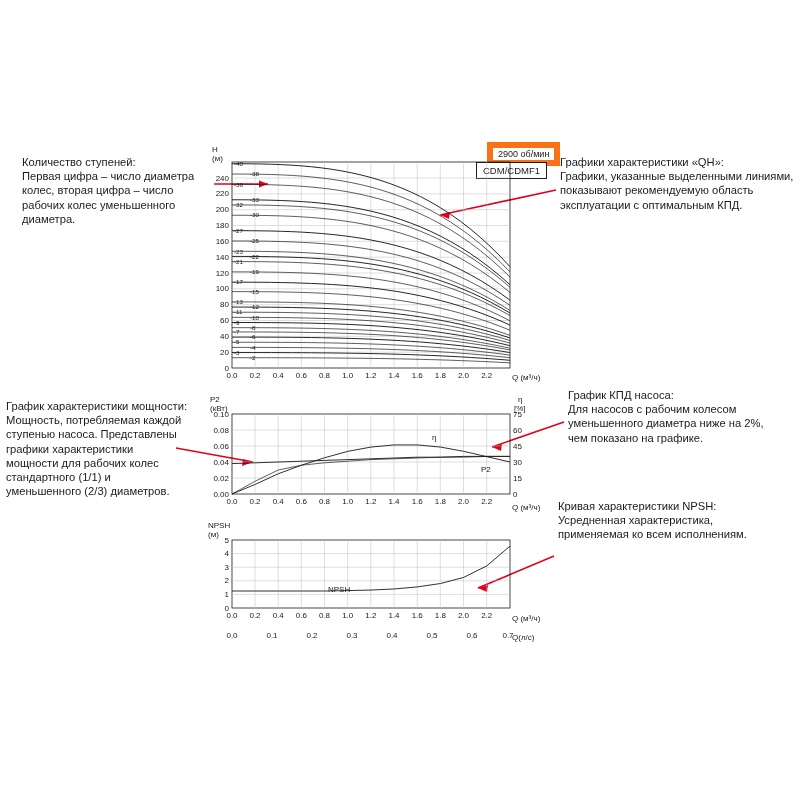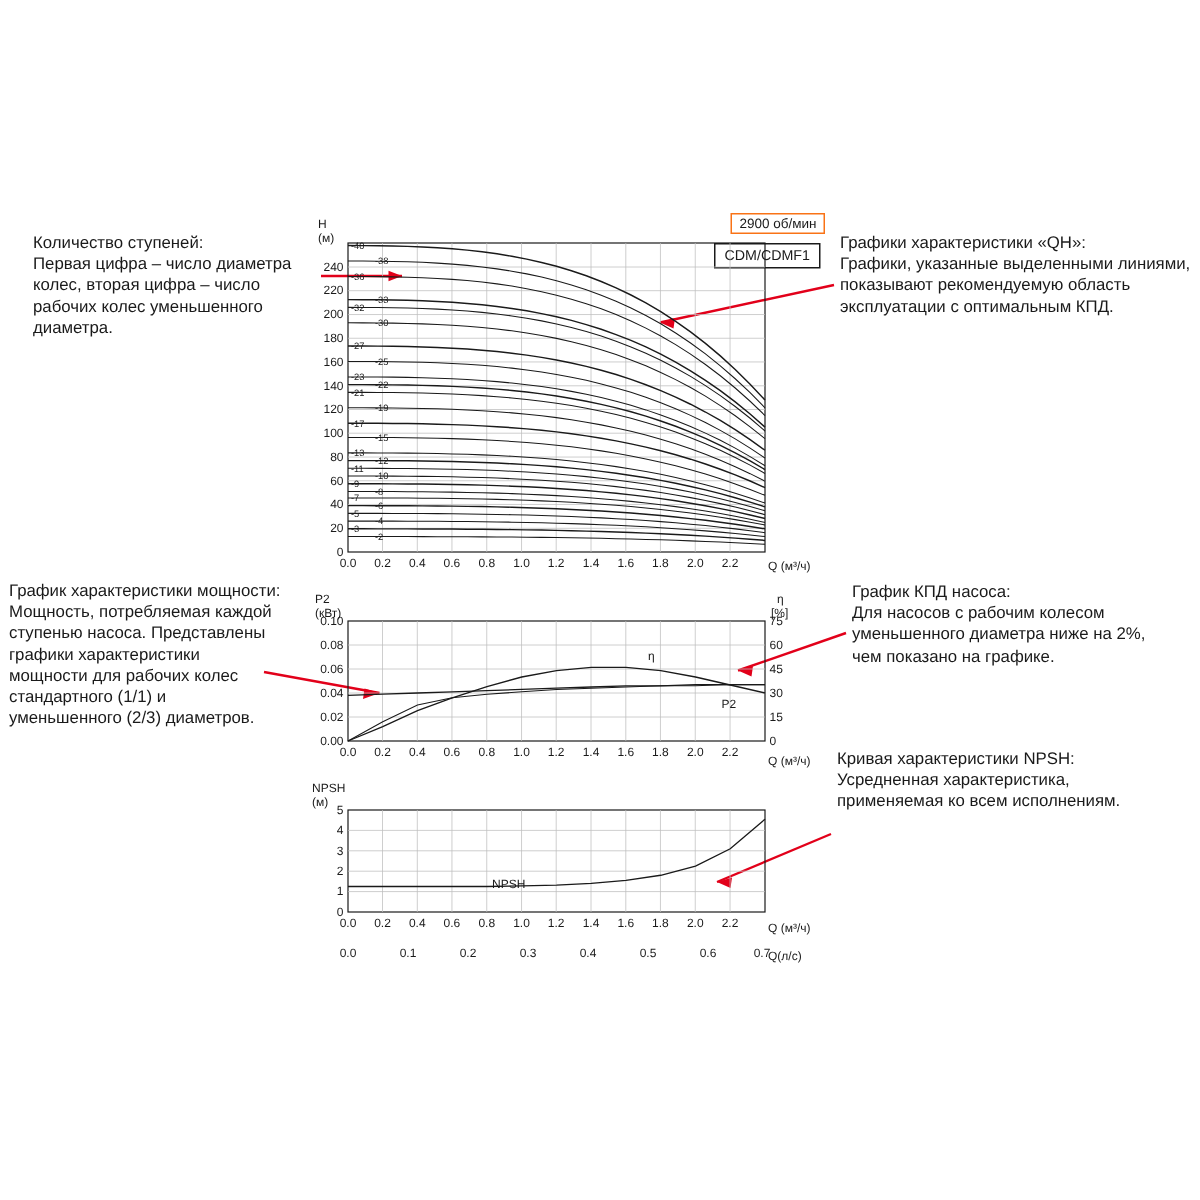--- a/index.html
+++ b/index.html
@@ -42,38 +42,38 @@
 Первая цифра – число диаметра
 колес, вторая цифра – число
 рабочих колес уменьшенного
 диаметра.</div>
 
 <div class="abs note" style="left:560px;top:155px;width:246px;">Графики характеристики «QH»:
 Графики, указанные выделенными линиями,
 показывают рекомендуемую область
 эксплуатации с оптимальным КПД.</div>
 
-<div class="abs note" style="left:6px;top:387px;width:212px;">График характеристики мощности:
+<div class="abs note" style="left:6px;top:399px;width:212px;">График характеристики мощности:
 Мощность, потребляемая каждой
 ступенью насоса. Представлены
 графики характеристики
 мощности для рабочих колес
 стандартного (1/1) и
 уменьшенного (2/3) диаметров.</div>
 
 <div class="abs note" style="left:568px;top:388px;width:235px;">График КПД насоса:
 Для насосов с рабочим колесом
 уменьшенного диаметра ниже на 2%,
 чем показано на графике.</div>
 
 <div class="abs note" style="left:558px;top:499px;width:235px;">Кривая характеристики NPSH:
 Усредненная характеристика,
 применяемая ко всем исполнениям.</div>
 
-<div class="abs plainlabel" style="left:487px;top:142px;border:1px solid #f97316;padding:1px 5px;">2900 об/мин</div>
+<div class="abs plainlabel" style="left:487px;top:142px;border:6px solid #f97316;padding:1px 5px;">2900 об/мин</div>
 <div class="abs boxlabel" style="left:476px;top:162px;">CDM/CDMF1</div>
 
 <svg class="abs" style="left:0;top:0;width:800px;height:800px;pointer-events:none;">
 
   <path class="leader" d="M214,184 L268,184"></path>
   <polygon class="leader-head" points="268,184 259,180.5 259,187.5"></polygon>
 
   <path class="leader" d="M556,190 L440,215"></path>
   <polygon class="leader-head" points="440,215 450,212 449,219"></polygon>
 

